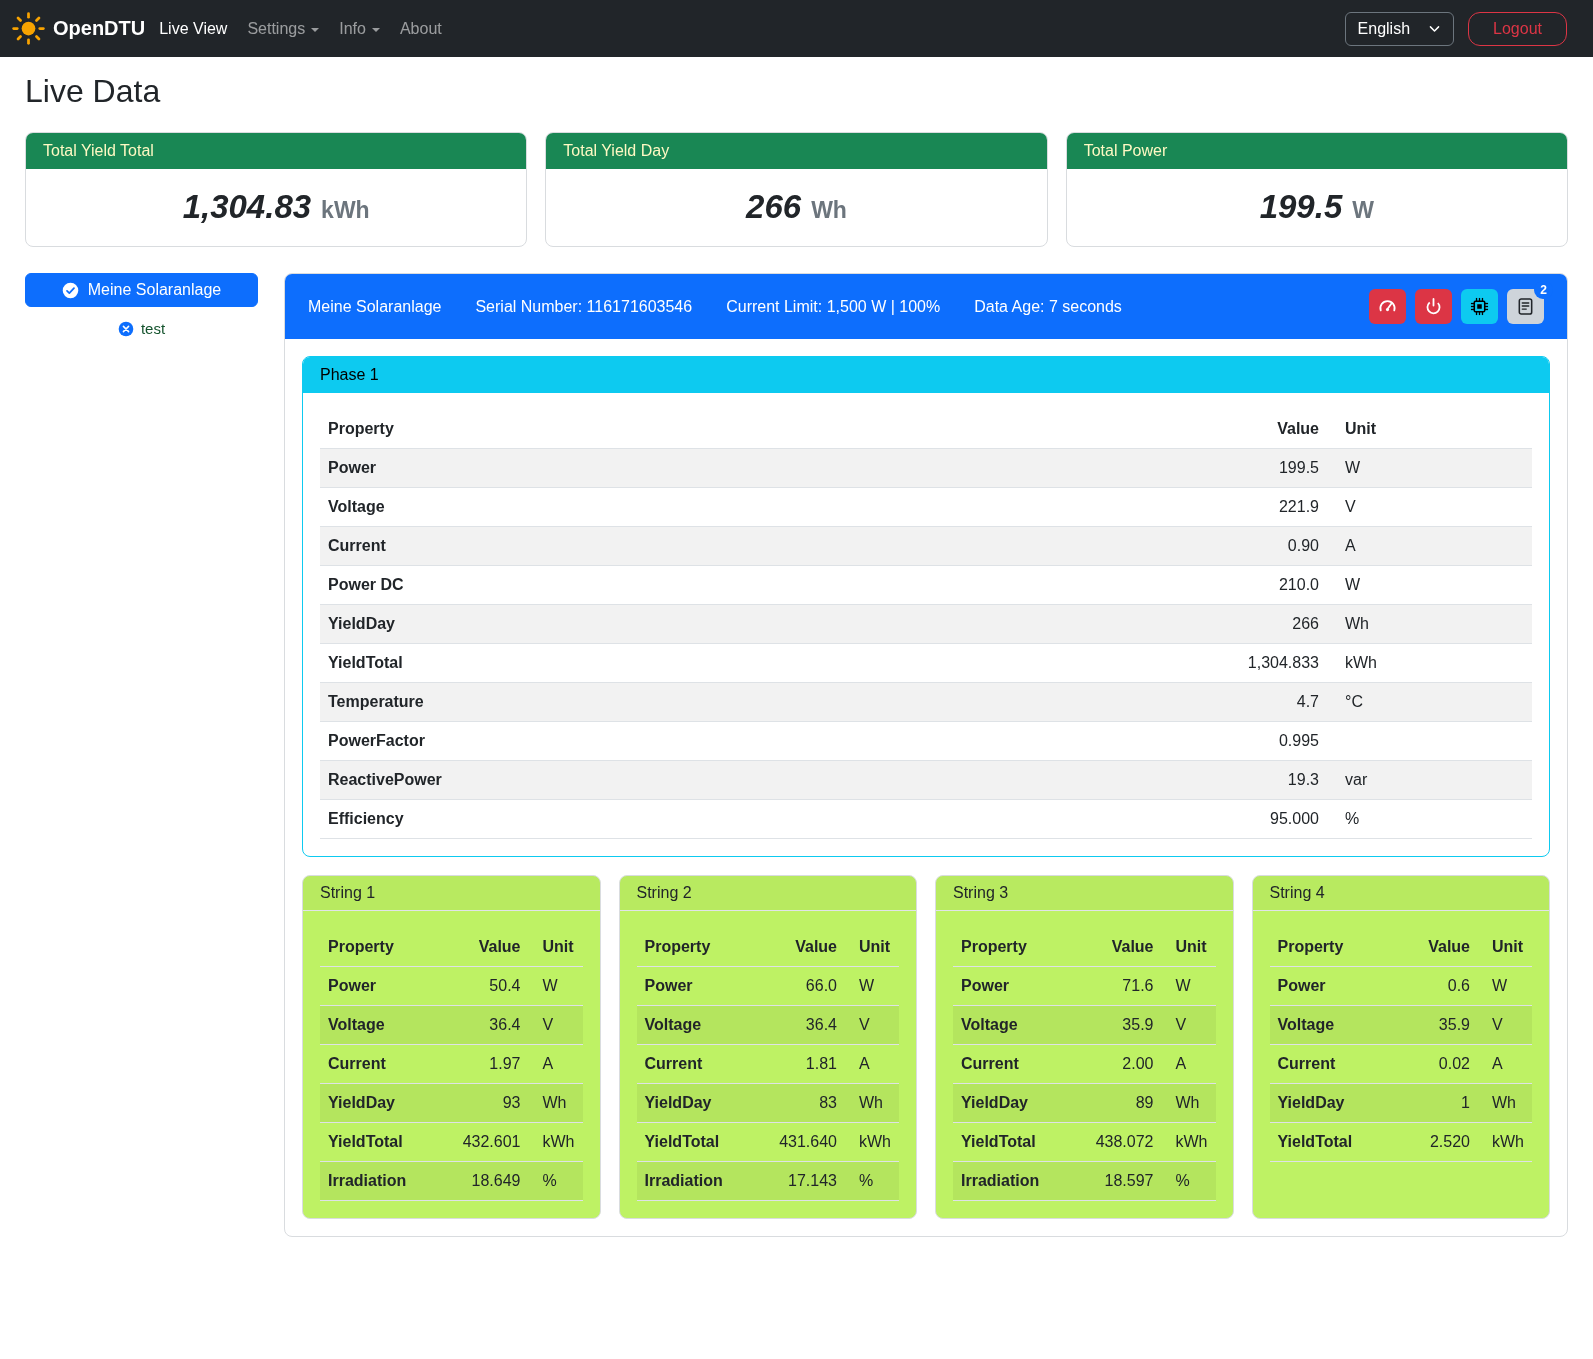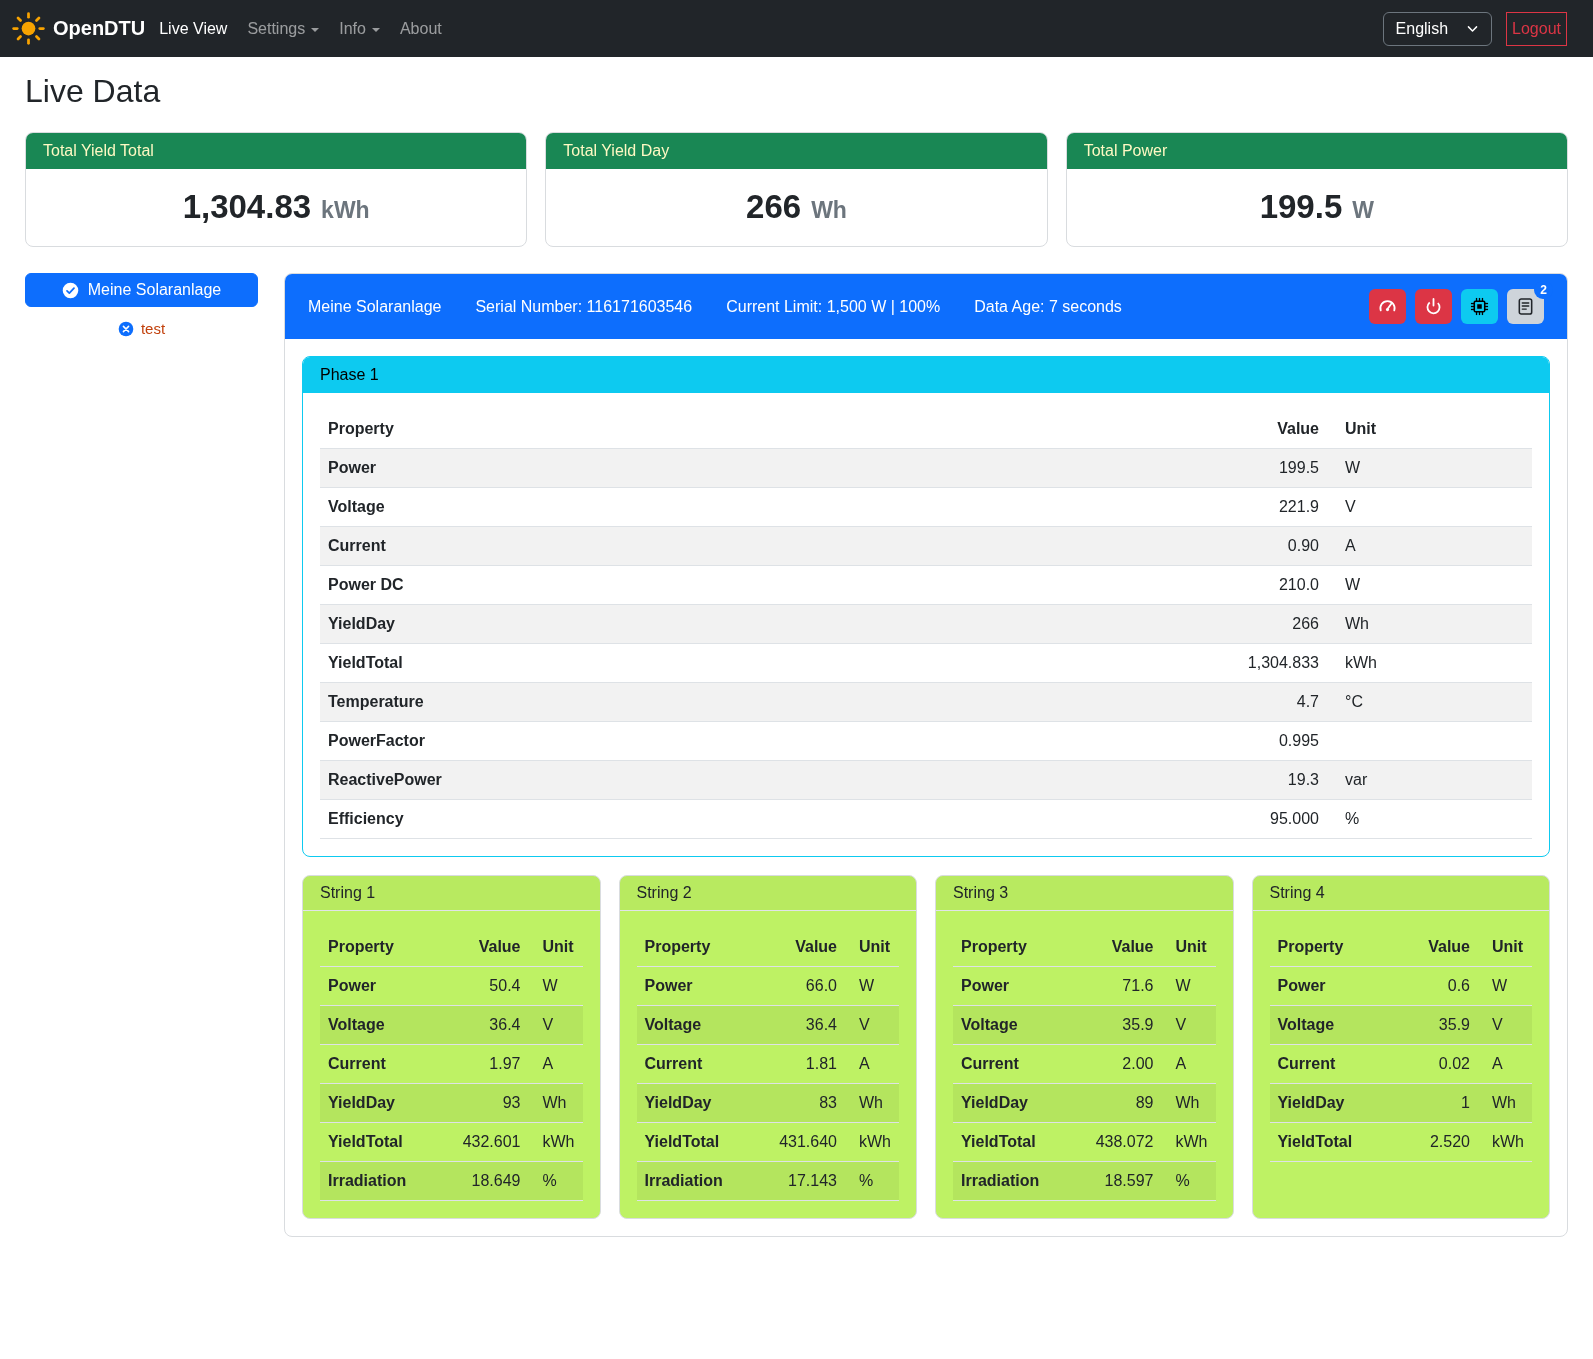--- a/index.html
+++ b/index.html
@@ -10,36 +10,36 @@
   }
   
   .navbar { background:#212529; height:57px; display:flex; align-items:center; padding:0 26px 0 12px; }
   .brand { display:flex; align-items:center; gap:8px; color:#fff; font-size:20px; font-weight:600; margin-right:4px; cursor:pointer; }
   .nav-links { display:flex; align-items:center; }
   .nav-link { color:rgba(255,255,255,.55); font-size:16px; padding:8px 10px; cursor:pointer; display:flex; align-items:center; gap:6px; }
   .nav-link.active { color:#fff; }
   .caret { width:0; height:0; border-top:4px solid currentColor; border-left:4px solid transparent; border-right:4px solid transparent; display:inline-block; margin-top:3px; }
   .nav-right { margin-left:auto; display:flex; align-items:center; gap:14px; }
   .lang-select { display:flex; align-items:center; gap:18px; background:#212529; border:1px solid #6c757d; color:#ffffff; border-radius:6px; padding:7px 12px; font-size:16px; cursor:pointer; }
-  .logout-btn { background:transparent; border:1px solid #dc3545; color:#dc3545; border-radius:0; padding:7px 5px; font-size:16px; font-family:inherit; cursor:pointer; }
+  .logout-btn { background:transparent; border:1px solid #dc3545; color:#dc3545; border-radius:12px; padding:7px 24px; font-size:16px; font-family:inherit; cursor:pointer; }
   
   .content { padding:0 25px 30px; }
   .page-title { font-size:32px; font-weight:400; margin:16px 0 22px; }
   
   .summary-row { display:flex; gap:18px; margin-bottom:26px; }
   .summary-card { flex:1; border:1px solid #d9dcdf; border-radius:8px; overflow:hidden; background:#fff; }
   .summary-header { background:#198754; color:#fef9c3; font-size:16px; padding:9px 17px; }
   .summary-body { display:flex; align-items:baseline; justify-content:center; gap:10px; padding:19px 16px 20px; }
-  .summary-value { font-size:33px; font-weight:700; }
+  .summary-value { font-size:33px; font-weight:700;font-style:italic; }
   .summary-unit { font-size:23px; font-weight:600; color:#6c757d; }
   
   .main-row { display:flex; gap:26px; align-items:flex-start; }
   .sidebar { width:233px; flex:none; }
   .inverter-btn { width:100%; display:flex; align-items:center; justify-content:center; gap:9px; background:#0d6efd; border:1px solid #0d6efd; color:#fff; font-size:16px; border-radius:6px; padding:7px 10px; cursor:pointer; font-family:inherit; }
-  .test-item { margin-top:13px; display:flex; align-items:center; justify-content:center; gap:7px; color:#c2410c; font-size:15px; cursor:pointer; }
+  .test-item { margin-top:13px; display:flex; align-items:center; justify-content:center; gap:7px; color:#14532d; font-size:15px; cursor:pointer; }
   
   .panel { flex:1; border:1px solid #d9dcdf; border-radius:8px; }
   .panel-header { background:#0d6efd; color:#fff; border-radius:7px 7px 0 0; display:flex; align-items:center; padding:15px 23px; font-size:16px; }
   .ph-item { margin-right:34px; white-space:nowrap; }
   .panel-actions { margin-left:auto; display:flex; gap:9px; }
   .icon-btn { width:37px; height:35px; border:none; border-radius:6px; display:flex; align-items:center; justify-content:center; cursor:pointer; position:relative; padding:0; }
   .icon-btn.danger { background:#dc3545; }
   .icon-btn.info   { background:#0dcaf0; }
   .icon-btn.gray   { background:#ced4da; }
   .badge { position:absolute; top:-8px; right:-9px; background:#0d6efd; color:#fff; font-size:12px; line-height:1; padding:3px 6px; border-radius:9px; font-weight:600; }

